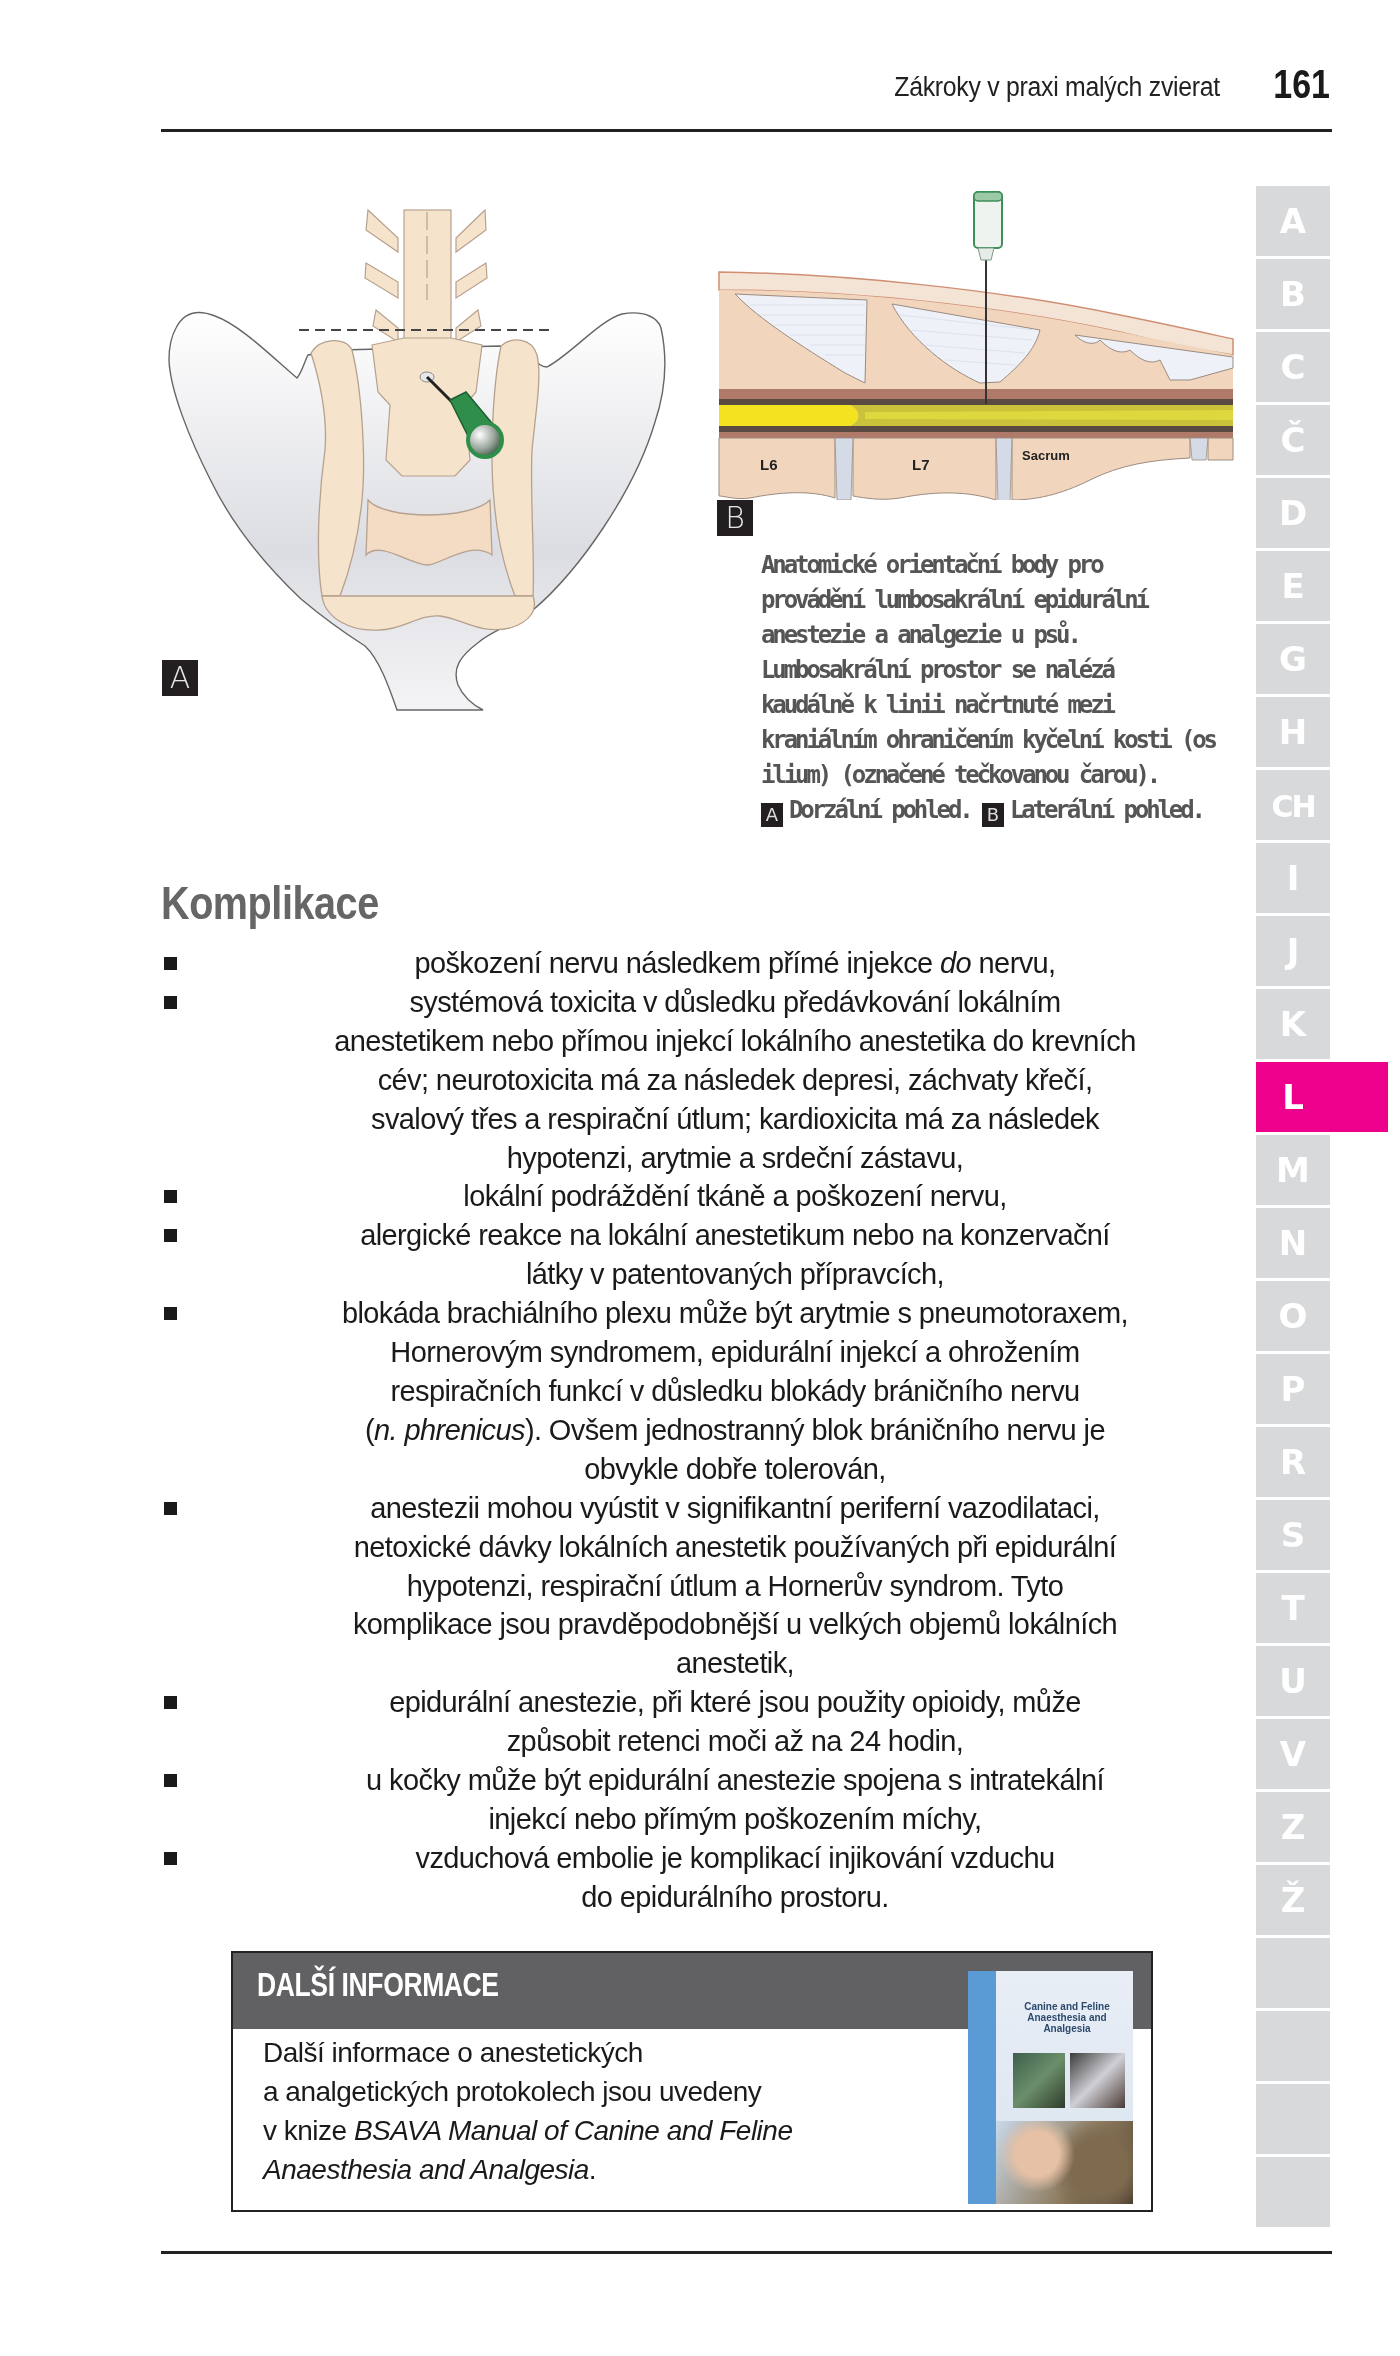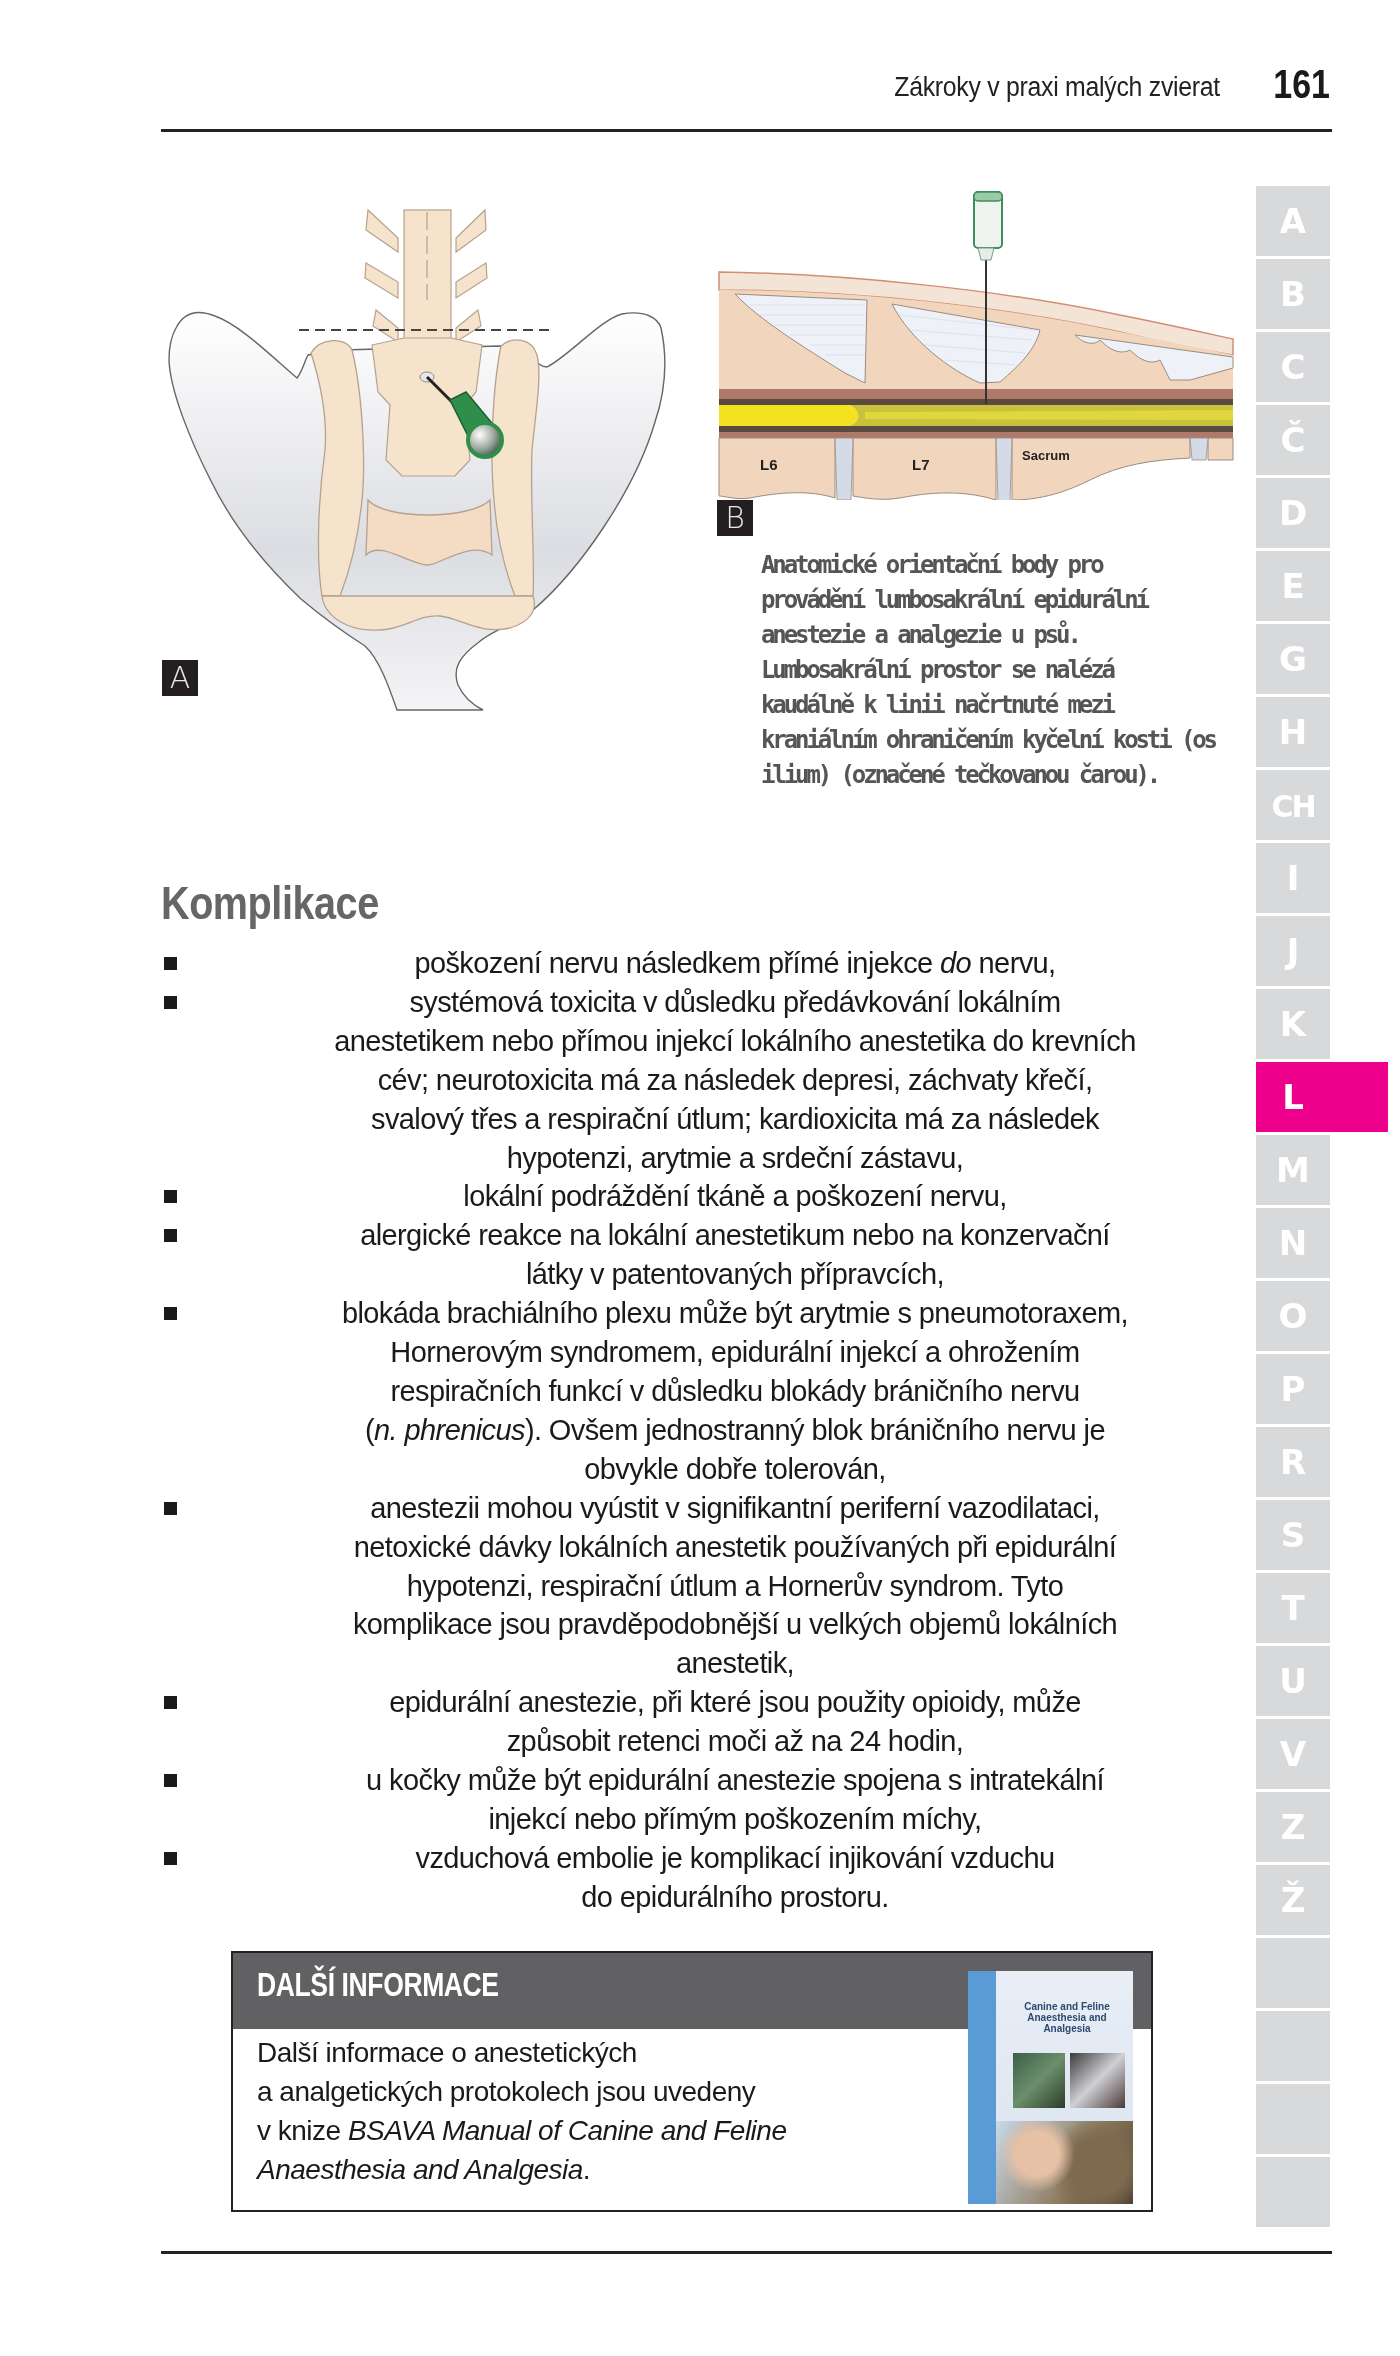--- a/index.html
+++ b/index.html
@@ -40,21 +40,21 @@
   #bullet-list li { position: relative; padding-left: 68px; font-size: 29px; line-height: 38.9px;
     letter-spacing: -0.6px; color: #1a1a1a; text-align: center; }
   #bullet-list li .sq { position: absolute; left: 3px; top: 13px; width: 13px; height: 13px; background: #1a1a1a; }
   #bullet-list .line { display: block; white-space: nowrap; }
 
   
   #info-box { left: 231px; top: 1951px; width: 918px; height: 257px; border: 2px solid #222; background: #fff; }
   #info-header { position: absolute; left: 0; top: 0; width: 100%; height: 76px; background: #616163; }
   #info-title { position: absolute; left: 24px; top: 12px; color: #fff; font-size: 34px; font-weight: bold;
     letter-spacing: -0.5px; transform: scaleX(0.78); transform-origin: left center; }
-  #info-text { position: absolute; left: 24px; top: 80px; width: 680px; font-size: 28px; line-height: 39px;
+  #info-text { position: absolute; left: 30px; top: 80px; width: 680px; font-size: 28px; line-height: 39px;
     letter-spacing: -0.5px; color: #1a1a1a; }
   #info-text .line { display: block; white-space: nowrap; }
   #book-cover { position: absolute; left: 735px; top: 18px; width: 165px; height: 233px;
     background: linear-gradient(#e9eef6, #d9e3ef); overflow: hidden; }
   #book-cover .spine { position: absolute; left: 0; top: 0; width: 28px; height: 100%; background: #5b9bd5; }
   #book-cover .title { position: absolute; right: 6px; top: 30px; width: 120px; text-align: center;
     font-size: 10px; line-height: 11px; color: #2c4a6e; font-weight: bold; }
   #book-cover .photo1 { position: absolute; left: 45px; top: 82px; width: 52px; height: 55px; background: linear-gradient(135deg,#3c5f4a,#6b8f6b 50%,#2e3b2a); }
   #book-cover .photo2 { position: absolute; left: 102px; top: 82px; width: 55px; height: 55px; background: linear-gradient(135deg,#3b3b3b,#cfcfd6 50%,#4a3a35); }
   #book-cover .photo3 { position: absolute; left: 28px; top: 150px; width: 137px; height: 83px;
@@ -173,20 +173,24 @@
 <div class="abs fig-label" id="label-b">B</div>
 
 <div class="abs" id="caption">
   <span class="cap-line">Anatomické orientační body pro</span>
   <span class="cap-line">provádění lumbosakrální epidurální</span>
   <span class="cap-line">anestezie a analgezie u psů.</span>
   <span class="cap-line">Lumbosakrální prostor se nalézá</span>
   <span class="cap-line">kaudálně k linii načrtnuté mezi</span>
   <span class="cap-line">kraniálním ohraničením kyčelní kosti (os</span>
   <span class="cap-line">ilium) (označené tečkovanou čarou).</span>
+  <span class="cap-line">
+    <span class="mini-label">A</span><span>Dorzální pohled.</span>
+    <span class="mini-label">B</span><span>Laterální pohled.</span>
+  </span>
 </div>
 
 <div class="abs" id="section-heading">Komplikace</div>
 
 <ul class="abs" id="bullet-list">
     <li>
       <span class="sq"></span>
       <span class="line">poškození nervu následkem přímé injekce <i>do</i> nervu,</span>
     </li>
     <li>

